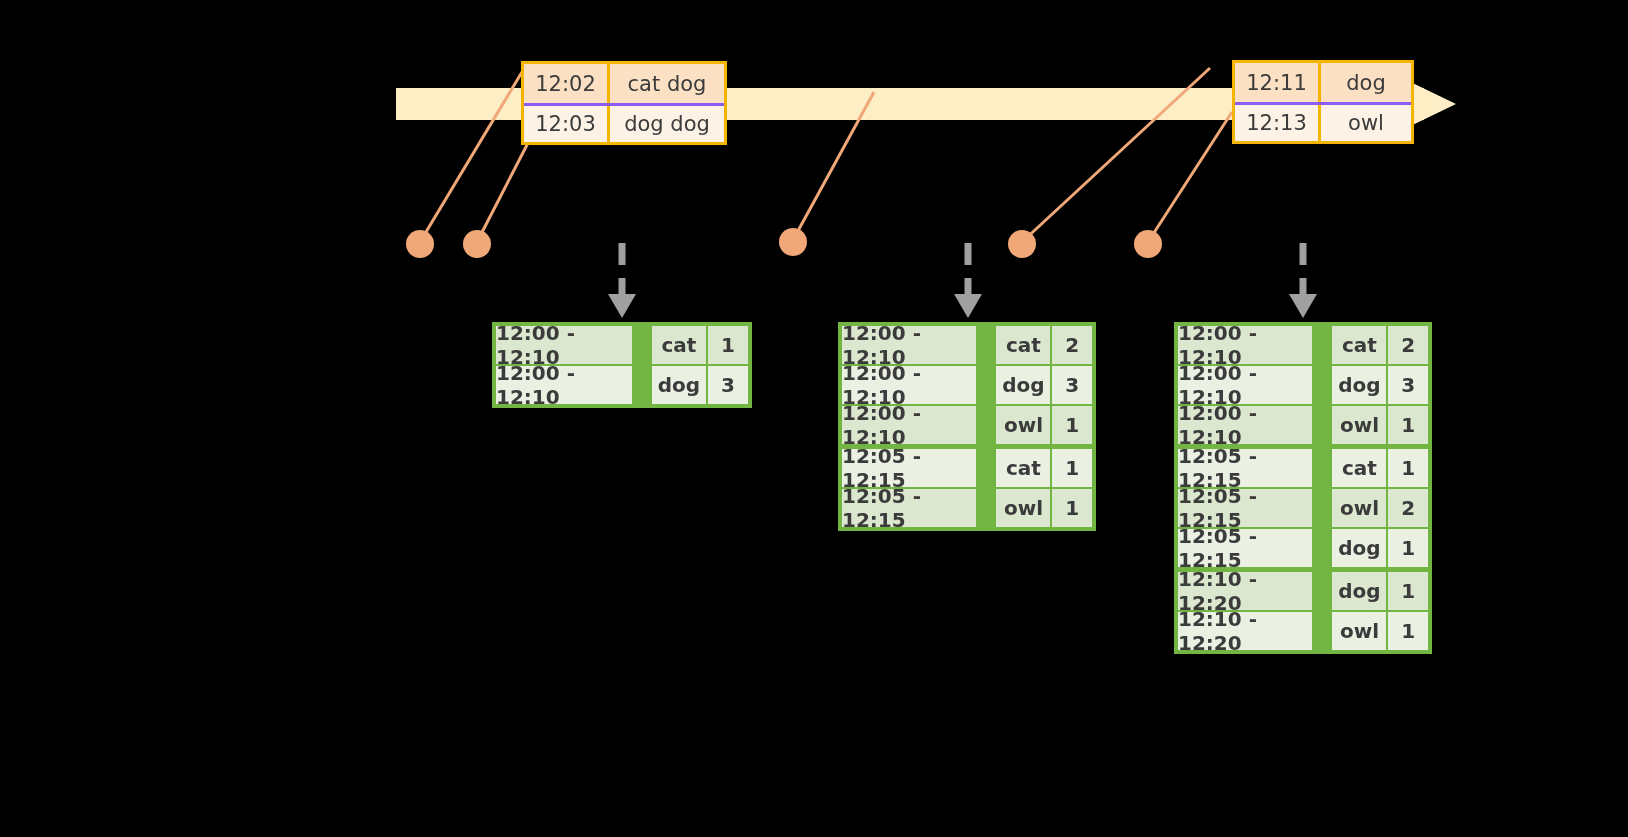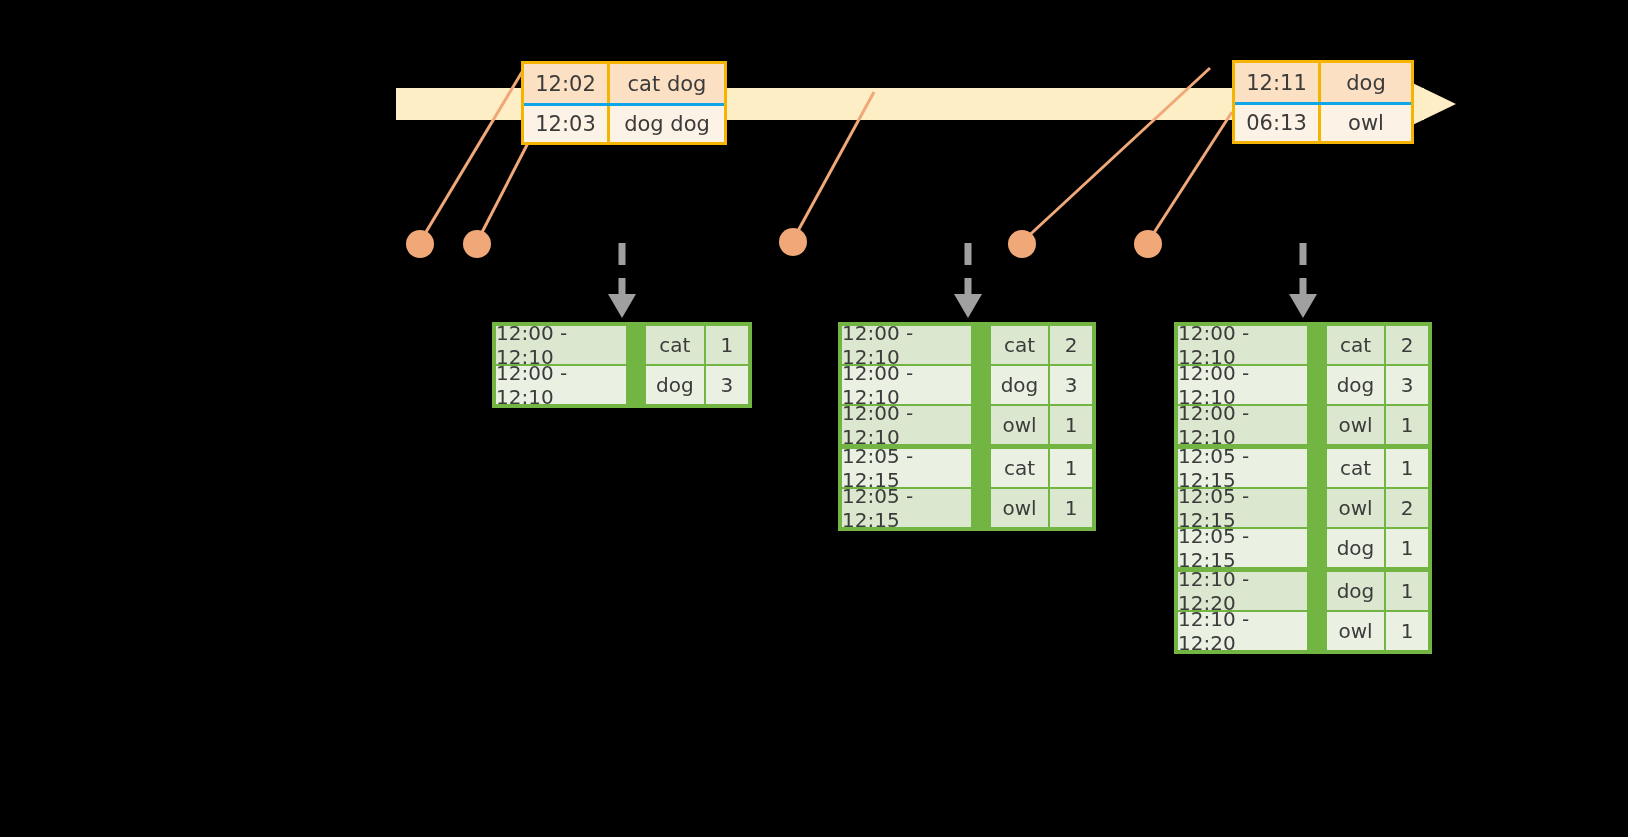--- a/index.html
+++ b/index.html
@@ -3,33 +3,33 @@
 <meta charset="utf-8">
 <style>
   html,body{margin:0;padding:0;background:#000;}
   body{width:1628px;height:837px;overflow:hidden;font-family:"DejaVu Sans", sans-serif;}
   #stage{position:relative;width:1628px;height:837px;background:#000;}
   svg.layer{position:absolute;left:0;top:0;width:1628px;height:837px;pointer-events:none;}
 
   
   .evt-group{position:absolute;border:3px solid #f5b400;box-sizing:border-box;}
   .evt-row{display:flex;height:39px;box-sizing:border-box;}
-  .evt-row + .evt-row{border-top:3px solid #0ea5e9;}
+  .evt-row + .evt-row{border-top:3px solid #8b5cf6;}
   .evt-row.shade .cell{background:#fbe0c4;}
   .evt-row.light .cell{background:#fdf2e6;}
   .cell{display:flex;align-items:center;justify-content:center;
         font-size:21px;color:#3b3b3b;box-sizing:border-box;
         font-family:"DejaVu Sans", sans-serif;}
   .cell.time{width:86px;border-right:3px solid #f5b400;}
   .cell.val{flex:1;}
 
   
   .gtable{position:absolute;border:4px solid #72b543;box-sizing:border-box;
           background:#72b543;}
-  .grow{display:flex;height:38px;box-sizing:border-box;}
+  .grow{display:flex;height:38px;box-sizing:border-box;font-weight:bold;}
   .grow + .grow{margin-top:2px;}
   .grow.sep{margin-top:5px;}
   .gcell{display:flex;align-items:center;justify-content:center;
          font-size:20px;color:#3b3b3b;box-sizing:border-box;
          font-family:"DejaVu Sans", sans-serif;}
   .grow.a .gcell{background:#dbe7ce;}
   .grow.b .gcell{background:#eaf1e3;}
   .gcell.win{flex:1 1 auto;}
   .gcell.key{width:60px;margin-left:20px;}
   .gcell.cnt{width:44px;margin-left:2px;}
@@ -89,21 +89,21 @@
     </div>
   </div>
 
 
   <div class="evt-group" style="left:1232px;top:60px;width:182px;">
     <div class="evt-row shade">
       <div class="cell time">12:11</div>
       <div class="cell val">dog</div>
     </div>
     <div class="evt-row light">
-      <div class="cell time">06:13</div>
+      <div class="cell time">12:13</div>
       <div class="cell val">owl</div>
     </div>
   </div>
 
   <div class="gtable" style="left:492px;top:322px;width:260px;">
       <div class="grow a">
         <div class="gcell win">12:00 - 12:10</div>
         <div class="gcell key">cat</div>
         <div class="gcell cnt">1</div>
       </div>

